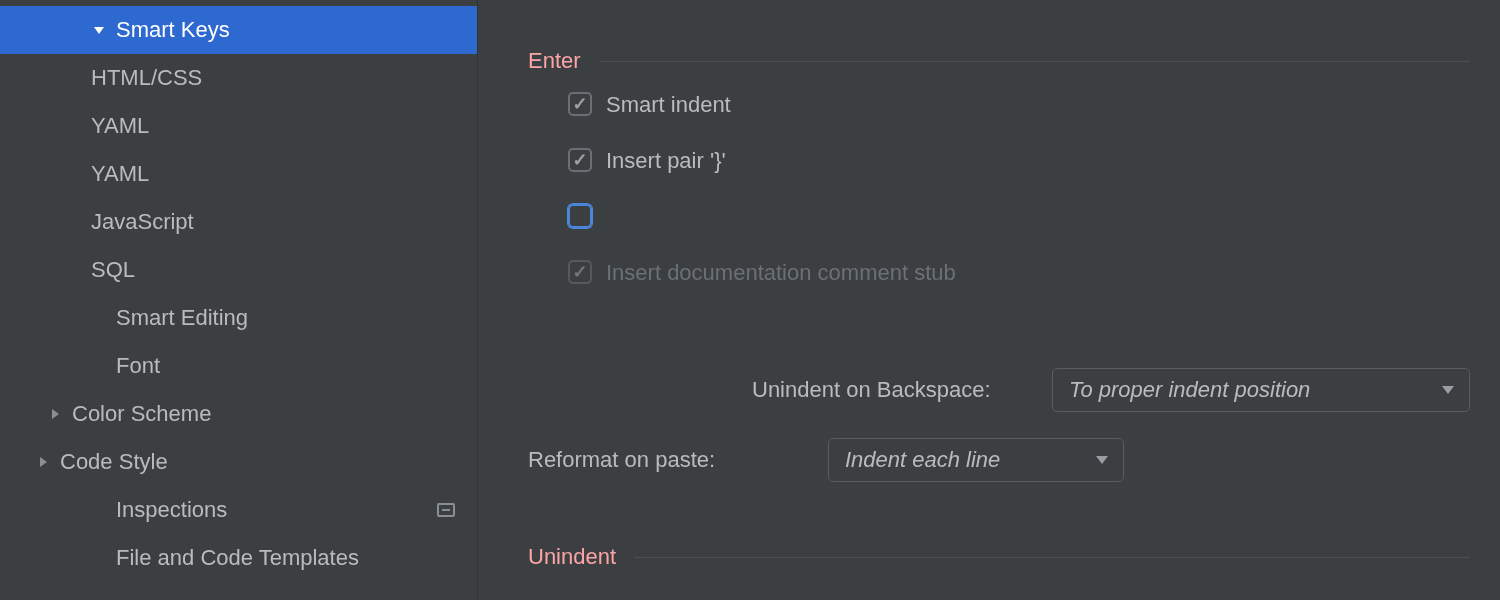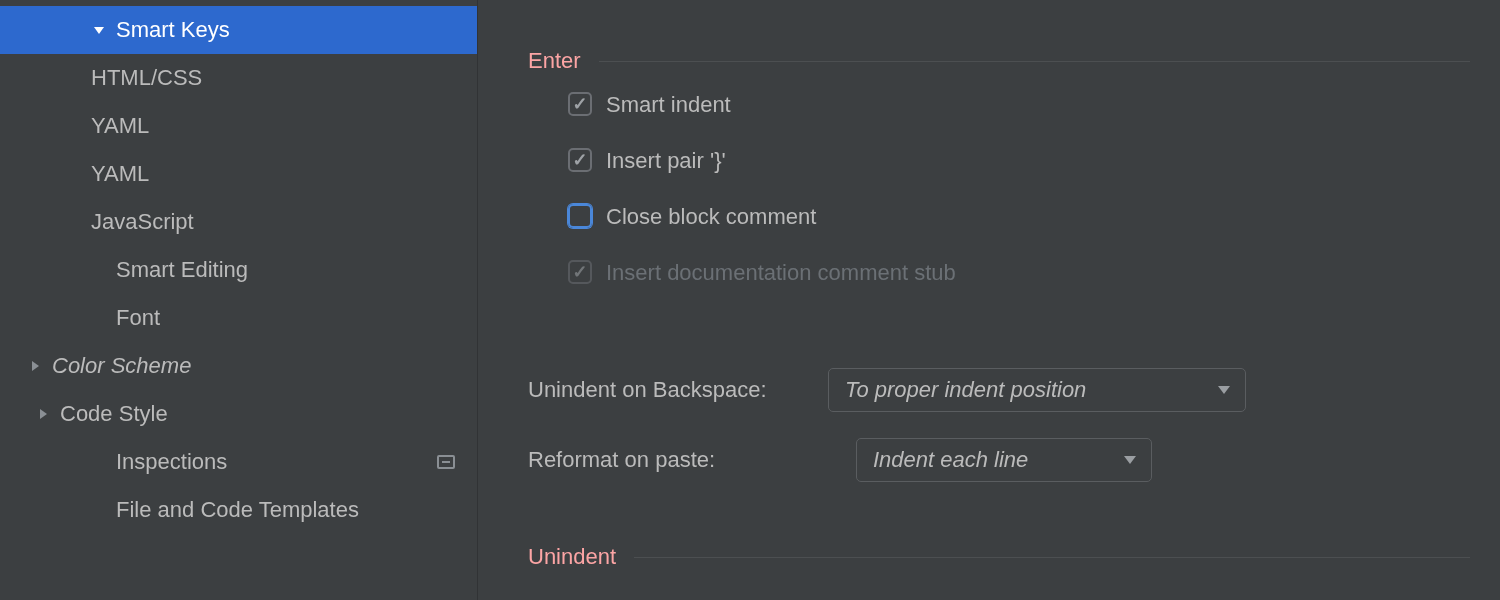--- a/index.html
+++ b/index.html
@@ -165,29 +165,33 @@
     <span class="tree-label">YAML</span>
   </div>
   <div class="tree-row indent-3">
     <span class="tree-arrow empty"></span>
     <span class="tree-label">YAML</span>
   </div>
   <div class="tree-row indent-3">
     <span class="tree-arrow empty"></span>
     <span class="tree-label">JavaScript</span>
   </div>
+  <div class="tree-row indent-3">
+    <span class="tree-arrow empty"></span>
+    <span class="tree-label">SQL</span>
+  </div>
   <div class="tree-row indent-2">
     <span class="tree-arrow empty"></span>
     <span class="tree-label">Smart Editing</span>
   </div>
   <div class="tree-row indent-2">
     <span class="tree-arrow empty"></span>
     <span class="tree-label">Font</span>
   </div>
-  <div class="tree-row indent-2" style="padding-left:52px;font-style:italic;">
+  <div class="tree-row indent-2" style="padding-left:72px;">
     <span class="tree-arrow" style="margin-left:-26px;">
       <svg width="12" height="12" viewBox="0 0 12 12">
           <path d="M3 1 L10 6 L3 11 Z" fill="#8a8f94"></path>
         </svg>
     </span>
     <span class="tree-label">Color Scheme</span>
   </div>
   <div class="tree-row indent-2" style="padding-left:60px;">
     <span class="tree-arrow" style="margin-left:-26px;">
       <svg width="12" height="12" viewBox="0 0 12 12">
@@ -217,40 +221,39 @@
   <div class="option-row">
     <span class="cb checked"></span>
     <span class="opt-label">Smart indent</span>
   </div>
   <div class="option-row">
     <span class="cb checked"></span>
     <span class="opt-label">Insert pair '}'</span>
   </div>
   <div class="option-row">
     <span class="cb focused"></span>
-    <span class="opt-label">Close block comment</span>
   </div>
   <div class="option-row disabled">
     <span class="cb checked disabled"></span>
     <span class="opt-label">Insert documentation comment stub</span>
   </div>
 
-  <div class="form-row" style="margin-top:52px;">
+  <div class="form-row" style="margin-top:52px;justify-content:flex-end;">
     <span class="lbl">Unindent on Backspace:</span>
     <div class="select" style="width:418px;">
       <span class="sel-val">To proper indent position</span>
       <span class="sel-arrow">
         <svg width="14" height="10" viewBox="0 0 14 10">
             <path d="M1 1 L13 1 L7 9 Z" fill="#9a9ea2"></path>
           </svg>
       </span>
     </div>
   </div>
 
-  <div class="form-row" style="margin-top:26px;gap:28px;">
+  <div class="form-row" style="margin-top:26px;">
     <span class="lbl">Reformat on paste:</span>
     <div class="select" style="width:296px;">
       <span class="sel-val">Indent each line</span>
       <span class="sel-arrow">
         <svg width="14" height="10" viewBox="0 0 14 10">
             <path d="M1 1 L13 1 L7 9 Z" fill="#9a9ea2"></path>
           </svg>
       </span>
     </div>
   </div>

